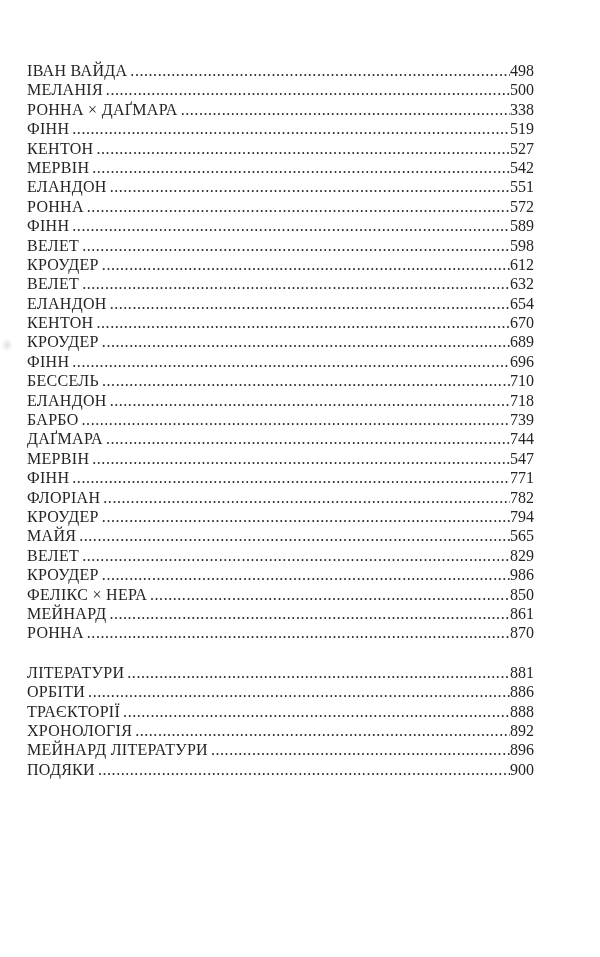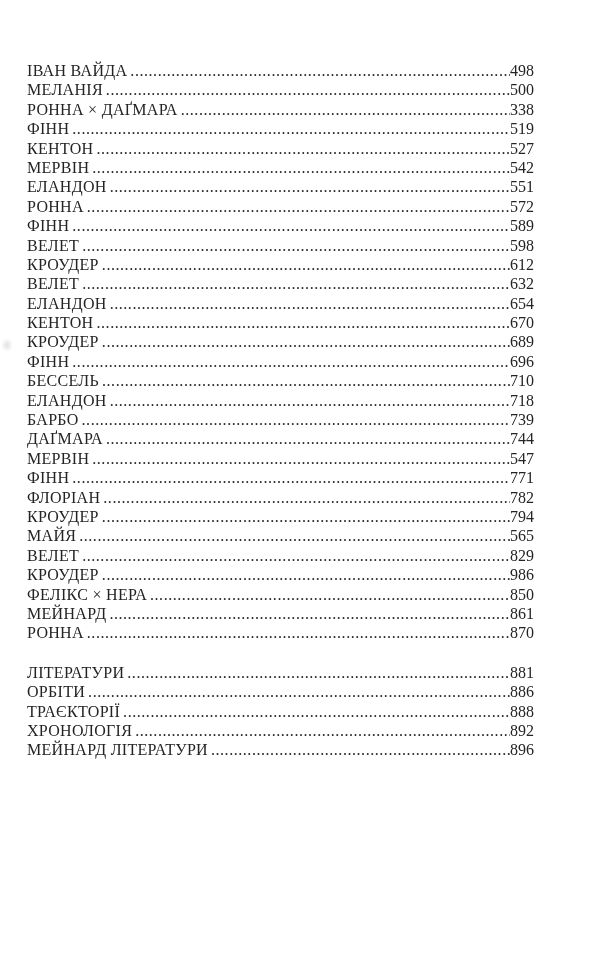--- a/index.html
+++ b/index.html
@@ -283,15 +283,20 @@
     <span class="dots"></span>
     <span class="num">892</span>
   </div>
 
   <div class="row">
     <span class="title">МЕЙНАРД ЛІТЕРАТУРИ</span>
     <span class="dots"></span>
     <span class="num">896</span>
   </div>
 
+  <div class="row">
+    <span class="title">ПОДЯКИ</span>
+    <span class="dots"></span>
+    <span class="num">900</span>
+  </div>
 </div>
   </div>
 </div>
 
 </body></html>

